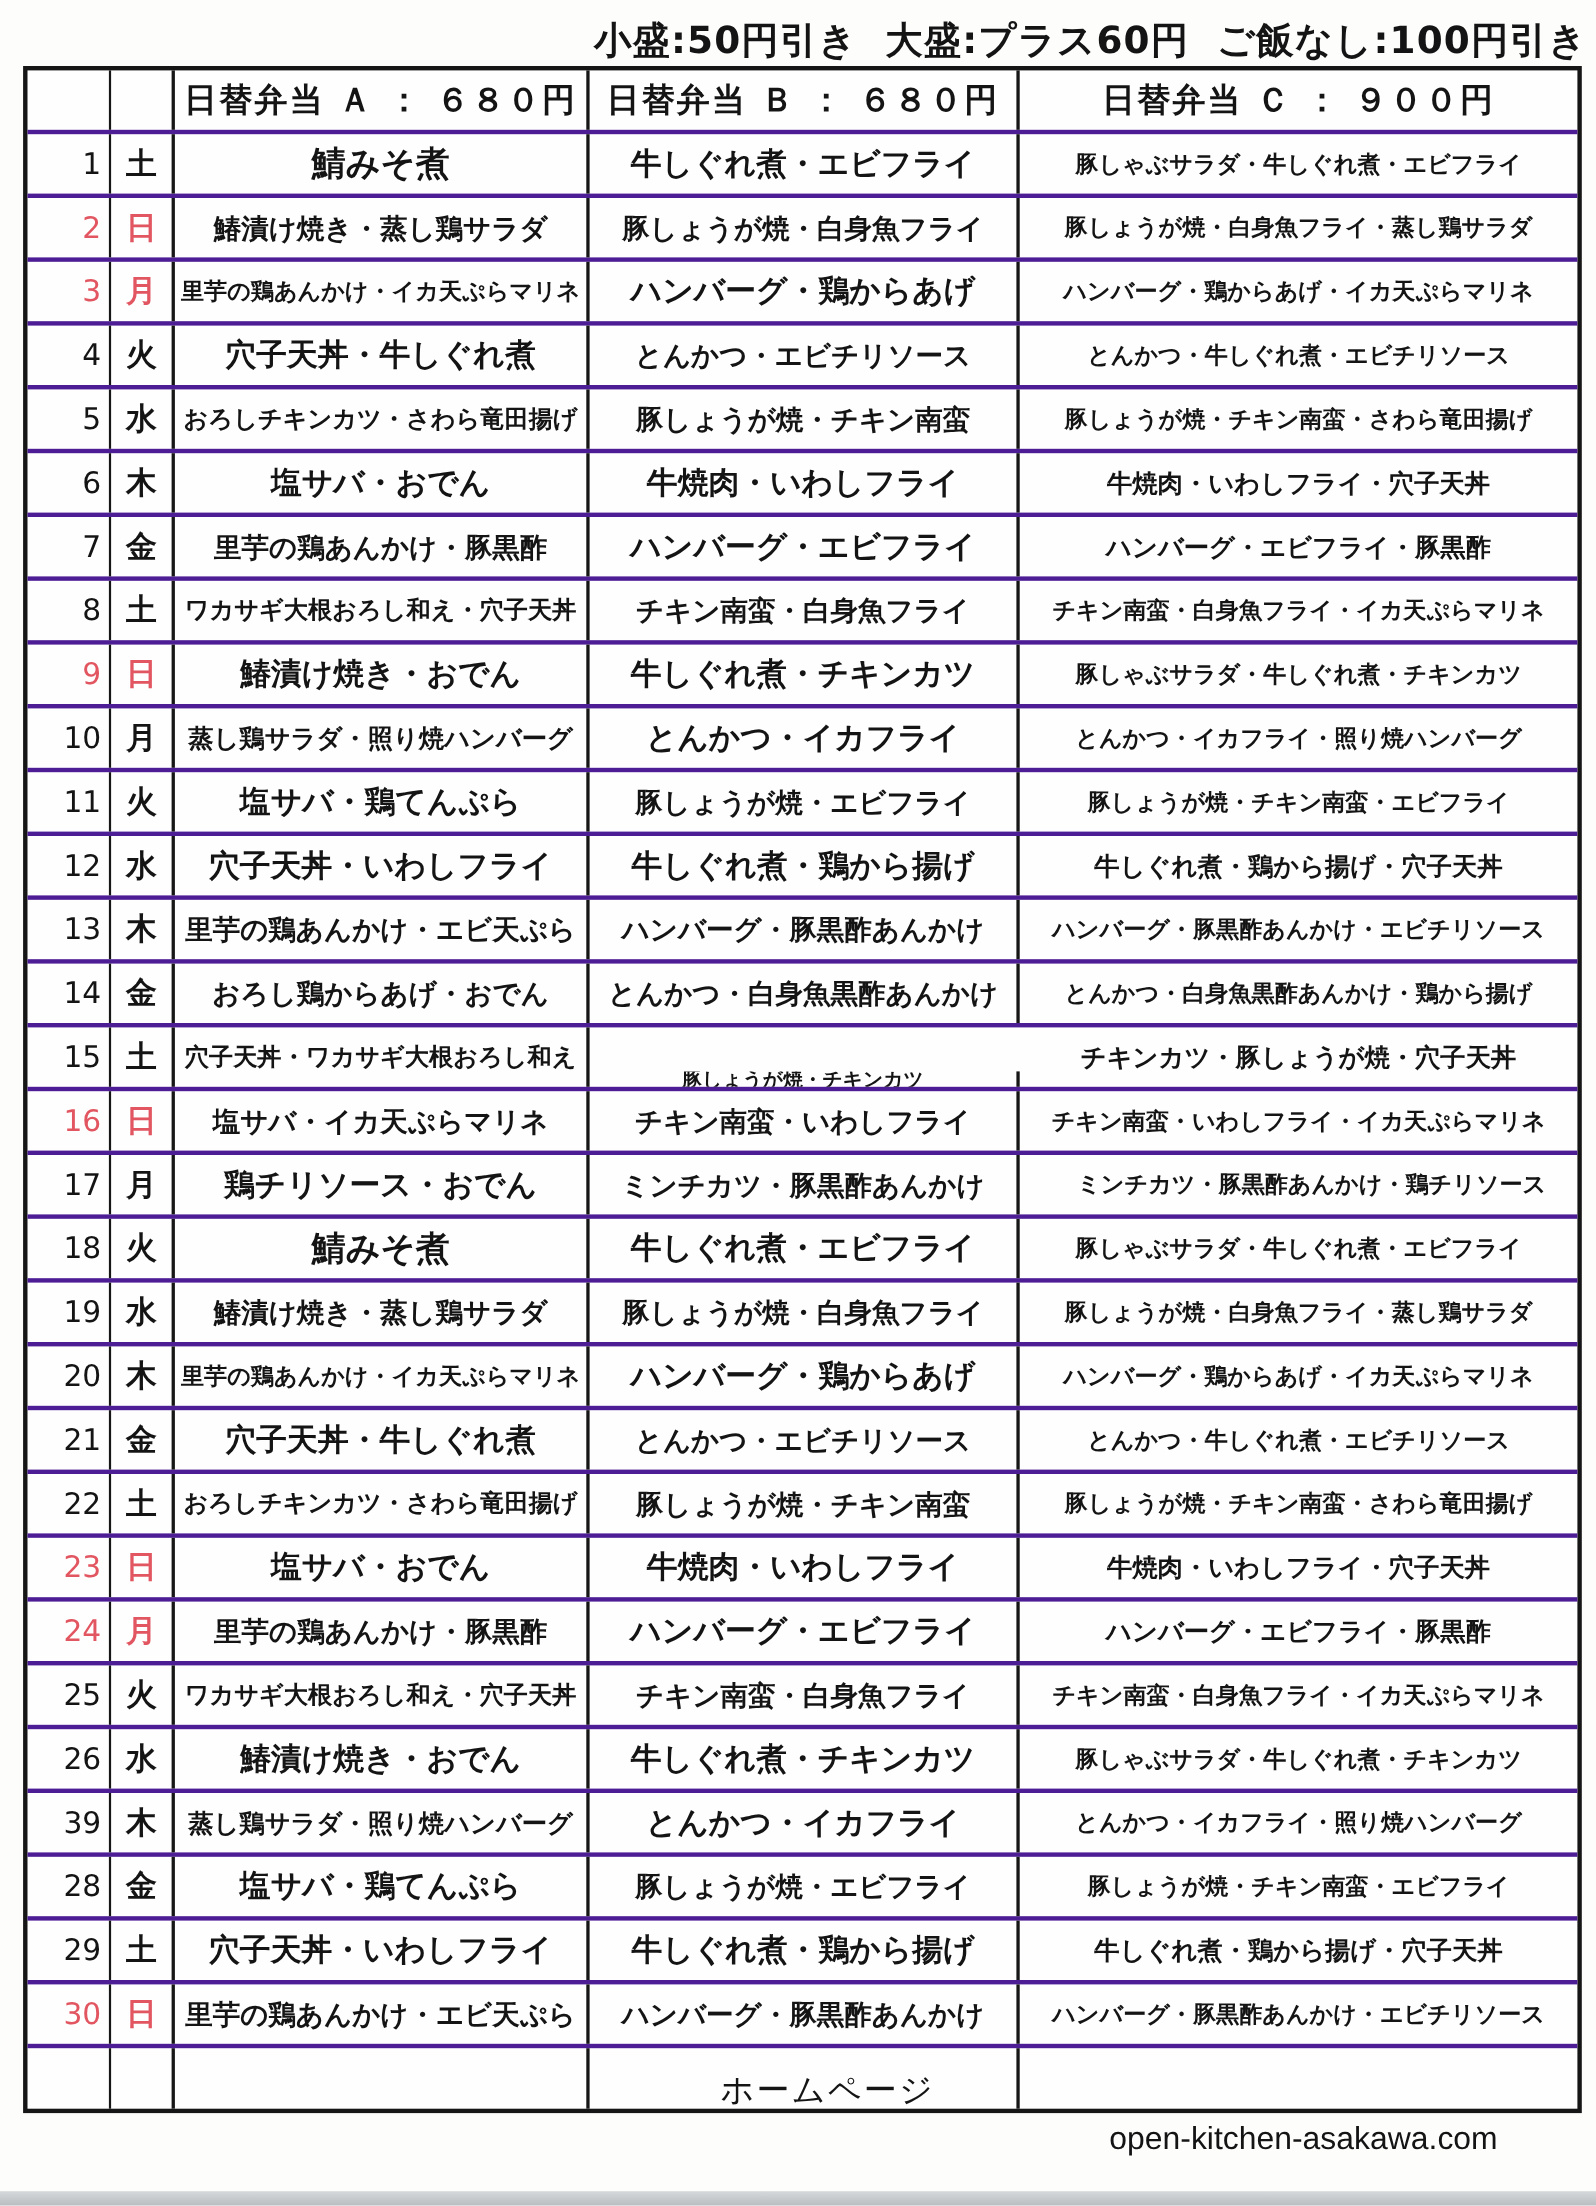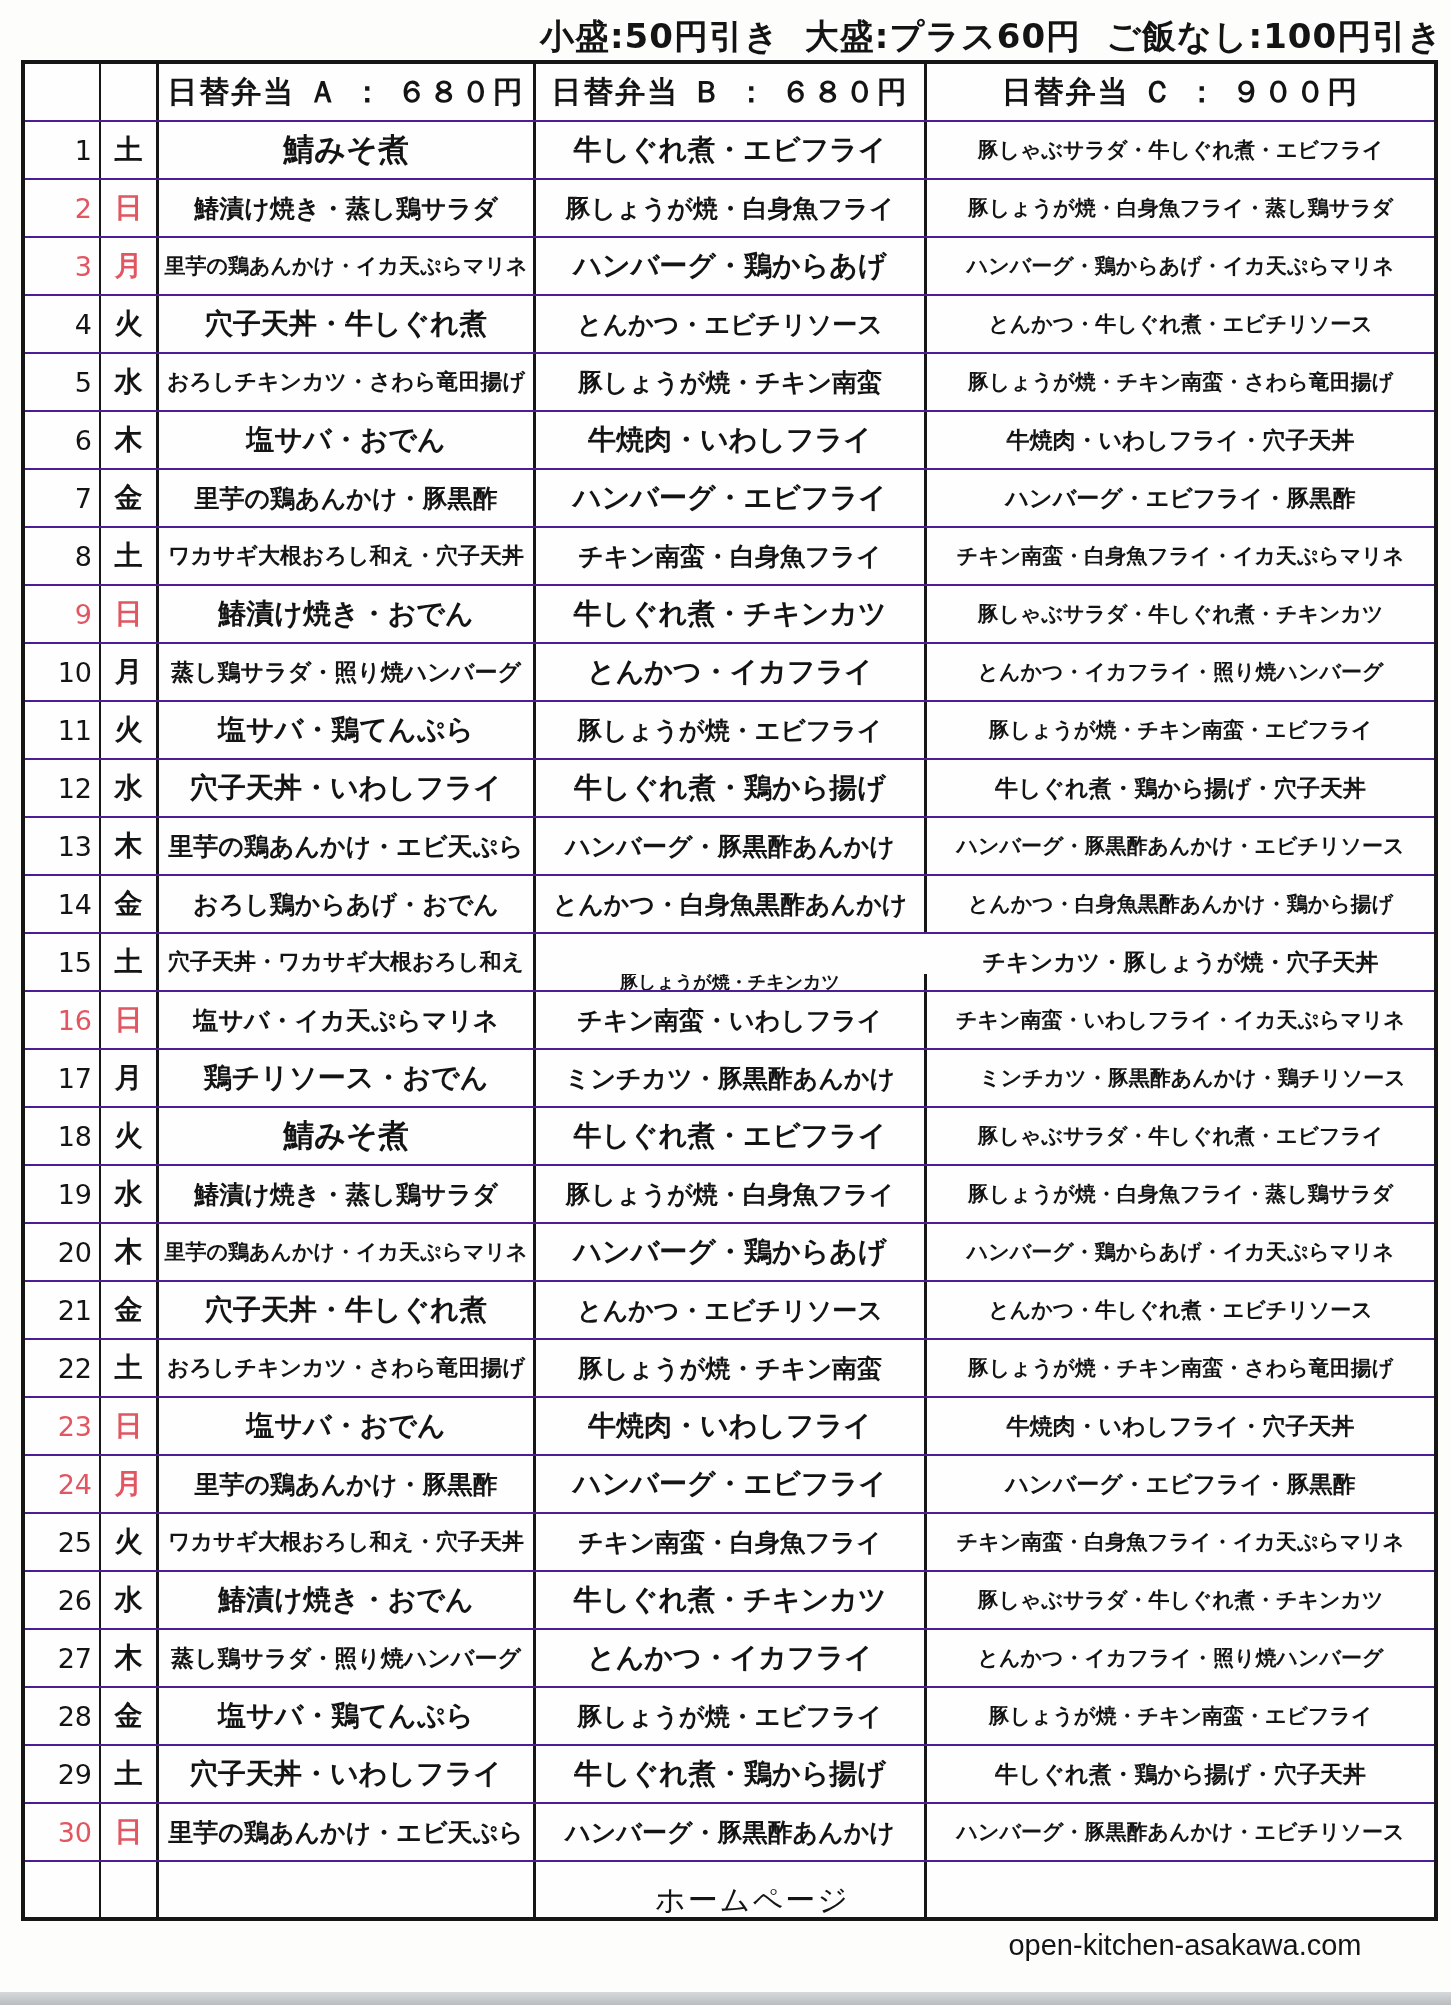--- a/index.html
+++ b/index.html
@@ -15,21 +15,21 @@
     position:absolute;top:14px;left:540px;right:8px;
     display:flex;justify-content:space-between;align-items:baseline;
     font-size:34px;font-weight:700;letter-spacing:1px;white-space:nowrap;
   }
   
   .menu-table{
     position:absolute;left:21px;top:60px;width:1417px;height:1861px;
     box-sizing:border-box;border:4px solid #161616;
     display:flex;flex-direction:column;background:#fefefe;
   }
-  .row{display:flex;height:58px;flex:0 0 auto;border-bottom:2px solid #4c1d95;box-sizing:border-box;}
+  .row{display:flex;height:58px;flex:0 0 auto;border-bottom:4px solid #4c1d95;box-sizing:border-box;}
   .row.empty{flex:1 1 auto;border-bottom:none;}
   .c{display:flex;align-items:center;justify-content:center;box-sizing:border-box;overflow:hidden;white-space:nowrap;}
   .c-day{width:76px;border-right:2px solid #161616;justify-content:flex-end;padding-right:7px;font-size:27px;font-weight:400;}
   .c-wd{width:58px;border-right:3px solid #161616;font-size:28px;font-weight:600;}
   .c-a{width:377px;border-right:3px solid #161616;font-weight:700;}
   .c-b{width:391px;border-right:3px solid #161616;font-weight:700;}
   .c-c{flex:1;font-weight:700;}
   .hrow .c{font-size:30px;font-weight:700;letter-spacing:2px;}
   .holiday{color:#e25661;}
   
@@ -242,21 +242,21 @@
         <div class="c c-c" style="font-size: 21px;">チキン南蛮・白身魚フライ・イカ天ぷらマリネ</div>
       </div>
       <div class="row">
         <div class="c c-day">26</div>
         <div class="c c-wd">水</div>
         <div class="c c-a" style="font-size: 28px;">鰆漬け焼き・おでん</div>
         <div class="c c-b" style="font-size: 28px;">牛しぐれ煮・チキンカツ</div>
         <div class="c c-c" style="font-size: 21px;">豚しゃぶサラダ・牛しぐれ煮・チキンカツ</div>
       </div>
       <div class="row">
-        <div class="c c-day">27</div>
+        <div class="c c-day">39</div>
         <div class="c c-wd">木</div>
         <div class="c c-a" style="font-size: 23px;">蒸し鶏サラダ・照り焼ハンバーグ</div>
         <div class="c c-b" style="font-size: 28px;">とんかつ・イカフライ</div>
         <div class="c c-c" style="font-size: 21px;">とんかつ・イカフライ・照り焼ハンバーグ</div>
       </div>
       <div class="row">
         <div class="c c-day">28</div>
         <div class="c c-wd">金</div>
         <div class="c c-a" style="font-size: 28px;">塩サバ・鶏てんぷら</div>
         <div class="c c-b" style="font-size: 25px;">豚しょうが焼・エビフライ</div>

